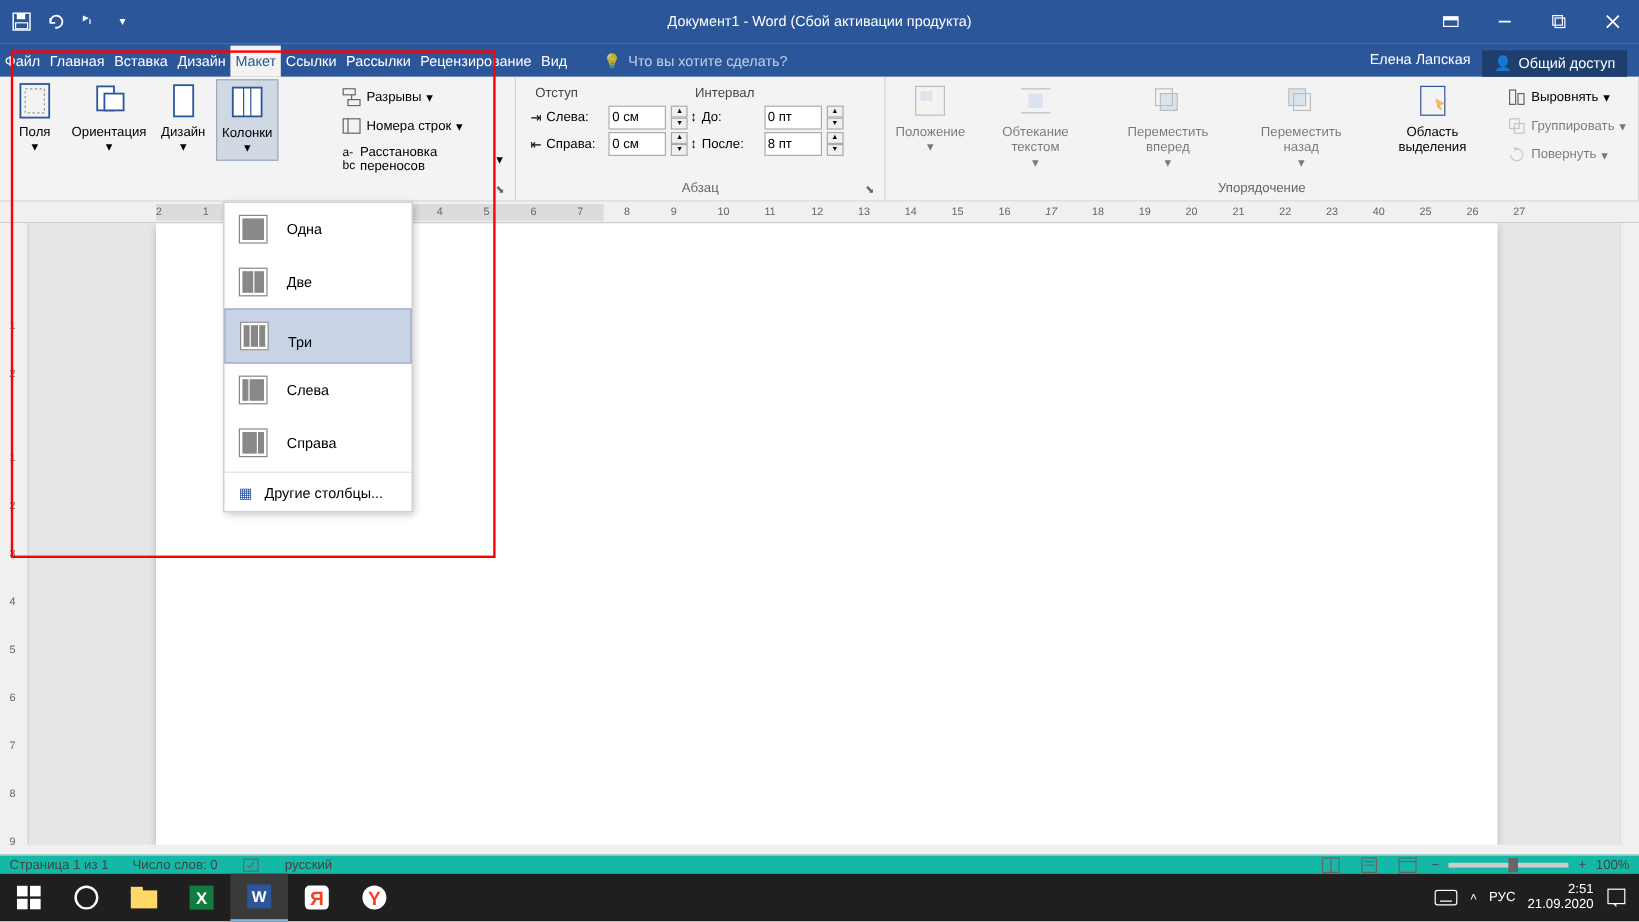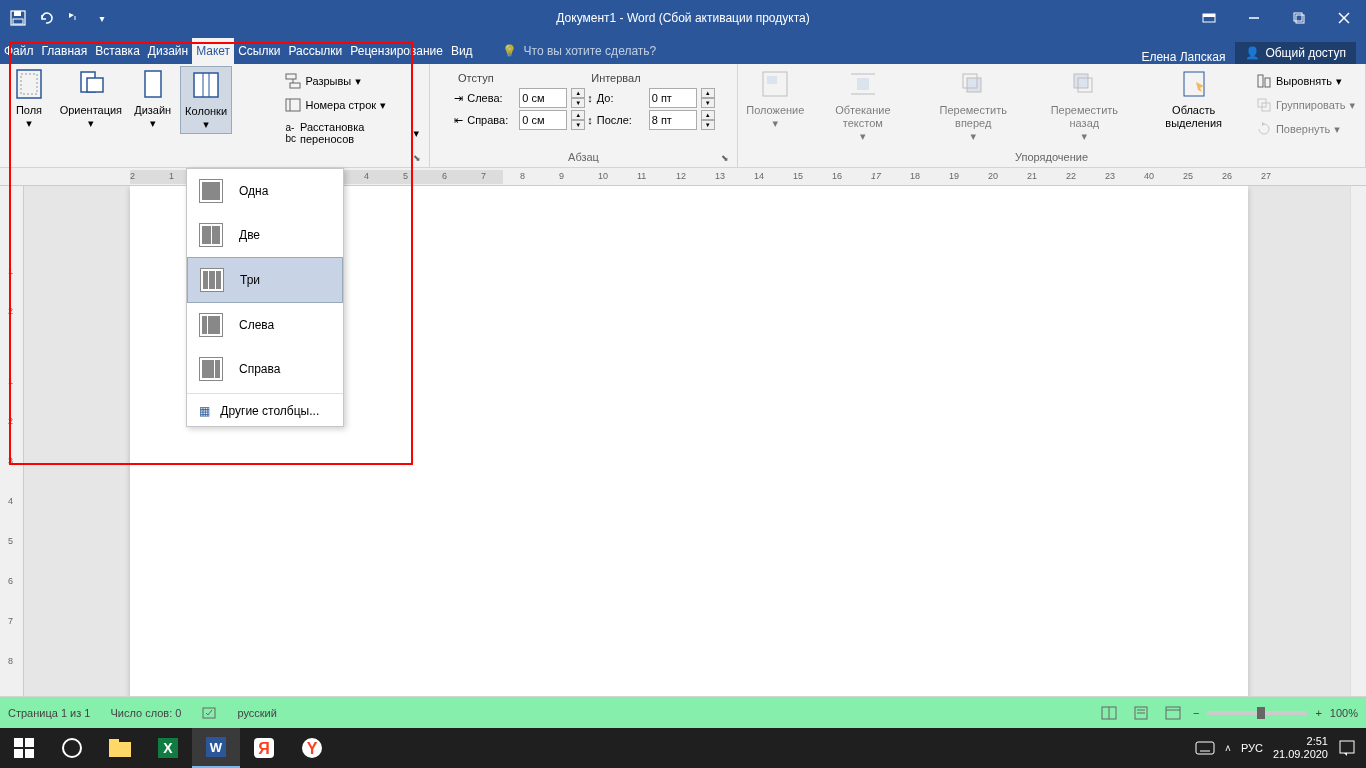--- a/index.html
+++ b/index.html
@@ -12,21 +12,21 @@
 .titlebar-title { position: absolute; left: 50%; transform: translateX(-50%); font-size: 12px; }
 .titlebar-right { margin-left: auto; display: flex; align-items: center; }
 .win-btn { width: 45px; height: 30px; display: flex; align-items: center; justify-content: center; cursor: pointer; }
 
 
 .tabs { height: 28px; background: #2b579a; display: flex; align-items: flex-end; color: white; font-size: 12px; }
 .tab { padding: 6px 4px; cursor: pointer; }
 .tab.active { background: #f3f3f3; color: #2b579a; }
 .tab.file { background: transparent; }
 .tell-me { margin-left: 20px; opacity: 0.7; display: flex; align-items: center; gap: 6px; padding: 6px; }
-.tabs-right { margin-left: auto; display: flex; align-items: flex-end; padding-right: 10px; gap: 10px; }
+.tabs-right { margin-left: auto; display: flex; align-items: flex-start; padding-right: 10px; gap: 10px; }
 .share-btn { background: #1e3e6e; padding: 4px 10px; display: flex; align-items: center; gap: 5px; }
 
 
 .ribbon { height: 104px; background: #f3f3f3; display: flex; border-bottom: 1px solid #d4d4d4; }
 .ribbon-group { border-right: 1px solid #d4d4d4; display: flex; flex-direction: column; padding: 2px 4px; position: relative; }
 .ribbon-group-content { flex: 1; display: flex; align-items: flex-start; gap: 2px; }
 .ribbon-group-label { text-align: center; font-size: 11px; color: #666; padding: 2px 0; }
 .ribbon-btn-large { display: flex; flex-direction: column; align-items: center; padding: 2px 6px; cursor: pointer; min-width: 50px; }
 .ribbon-btn-large.active { background: #d0d8e4; border: 1px solid #9ab; }
 .ribbon-btn-large .icon { width: 32px; height: 32px; margin-bottom: 4px; }
@@ -52,31 +52,31 @@
 .doc-area { position: absolute; top: 186px; bottom: 64px; left: 0; right: 0; background: #e6e6e6; display: flex; }
 .ruler-v { width: 24px; background: #f0f0f0; border-right: 1px solid #ccc; position: relative; }
 .ruler-v-marks { position: absolute; top: 50px; left: 8px; font-size: 9px; color: #666; display: flex; flex-direction: column; gap: 30px; }
 .page-container { flex: 1; padding: 0 0 0 106px; overflow: hidden; }
 .page { width: 1118px; height: 600px; background: white; box-shadow: 0 2px 6px rgba(0,0,0,0.2); }
 .scrollbar-v { width: 16px; background: #f0f0f0; border-left: 1px solid #ddd; }
 
 
 .columns-menu { position: absolute; left: 186px; top: 168px; width: 158px; background: white; border: 1px solid #c6c6c6; box-shadow: 2px 2px 6px rgba(0,0,0,0.2); z-index: 100; }
 .columns-item { display: flex; align-items: center; padding: 10px 12px; gap: 16px; cursor: pointer; font-size: 12px; }
-.columns-item.selected { background: #c8d4e6; border: 1px solid #9ab; }
+.columns-item.selected { background: #c8d4e6; border: 1px solid #9ab; align-items: flex-end; }
 .columns-item-icon { width: 24px; height: 24px; border: 1px solid #888; background: white; display: flex; gap: 1px; padding: 2px; }
 .col-bar { background: #888; flex: 1; }
 .columns-sep { height: 1px; background: #e0e0e0; margin: 2px 0; }
 .columns-more { display: flex; align-items: center; padding: 8px 12px; gap: 10px; cursor: pointer; font-size: 12px; }
 
 
 .red-box { position: absolute; left: 9px; top: 42px; width: 404px; height: 423px; border: 2px solid red; z-index: 50; pointer-events: none; }
 
 
-.statusbar { position: absolute; bottom: 40px; left: 0; right: 0; height: 32px; background: #86efac; border-top: 1px solid #d4d4d4; display: flex; align-items: center; font-size: 11px; color: #444; padding: 0 8px; gap: 20px; }
+.statusbar { position: absolute; bottom: 40px; left: 0; right: 0; height: 16px; background: #14b8a6; border-top: 1px solid #d4d4d4; display: flex; align-items: center; font-size: 11px; color: #444; padding: 0 8px; gap: 20px; }
 .statusbar-right { margin-left: auto; display: flex; align-items: center; gap: 8px; }
 .view-btn { width: 24px; height: 20px; display: flex; align-items: center; justify-content: center; cursor: pointer; }
 .zoom-slider { width: 100px; height: 4px; background: #ccc; position: relative; }
 .zoom-thumb { width: 8px; height: 12px; background: #666; position: absolute; left: 50%; top: -4px; }
 
 
 .taskbar { position: absolute; bottom: 0; left: 0; right: 0; height: 40px; background: #1f1f1f; display: flex; align-items: center; }
 .task-btn { width: 48px; height: 40px; display: flex; align-items: center; justify-content: center; cursor: pointer; }
 .task-btn.active { background: #3a3a3a; border-bottom: 2px solid #76b9ed; }
 .taskbar-right { margin-left: auto; display: flex; align-items: center; color: white; font-size: 11px; gap: 10px; padding-right: 10px; }
@@ -212,21 +212,21 @@
         <div class="ribbon-btn-small">
           <span style="font-size:10px;">a-<br>bc</span>
           <span>Расстановка переносов</span> ▾
         </div>
       </div>
     </div>
     <div class="launcher">⬊</div>
   </div>
 
   <div class="ribbon-group" style="width:308px;">
-    <div class="ribbon-group-content" style="padding:4px 8px;margin-left:12px;">
+    <div class="ribbon-group-content" style="padding:4px 8px;">
       <div class="ribbon-col">
         <div class="group-header">Отступ</div>
         <div class="spinner">
           <span>⇥</span>
           <span class="spinner-label">Слева:</span>
           <input class="spinner-input" value="0 см" style="">
           <div class="spinner-btns">
               <div class="spinner-btn">▲</div>
               <div class="spinner-btn">▼</div>
             </div>

